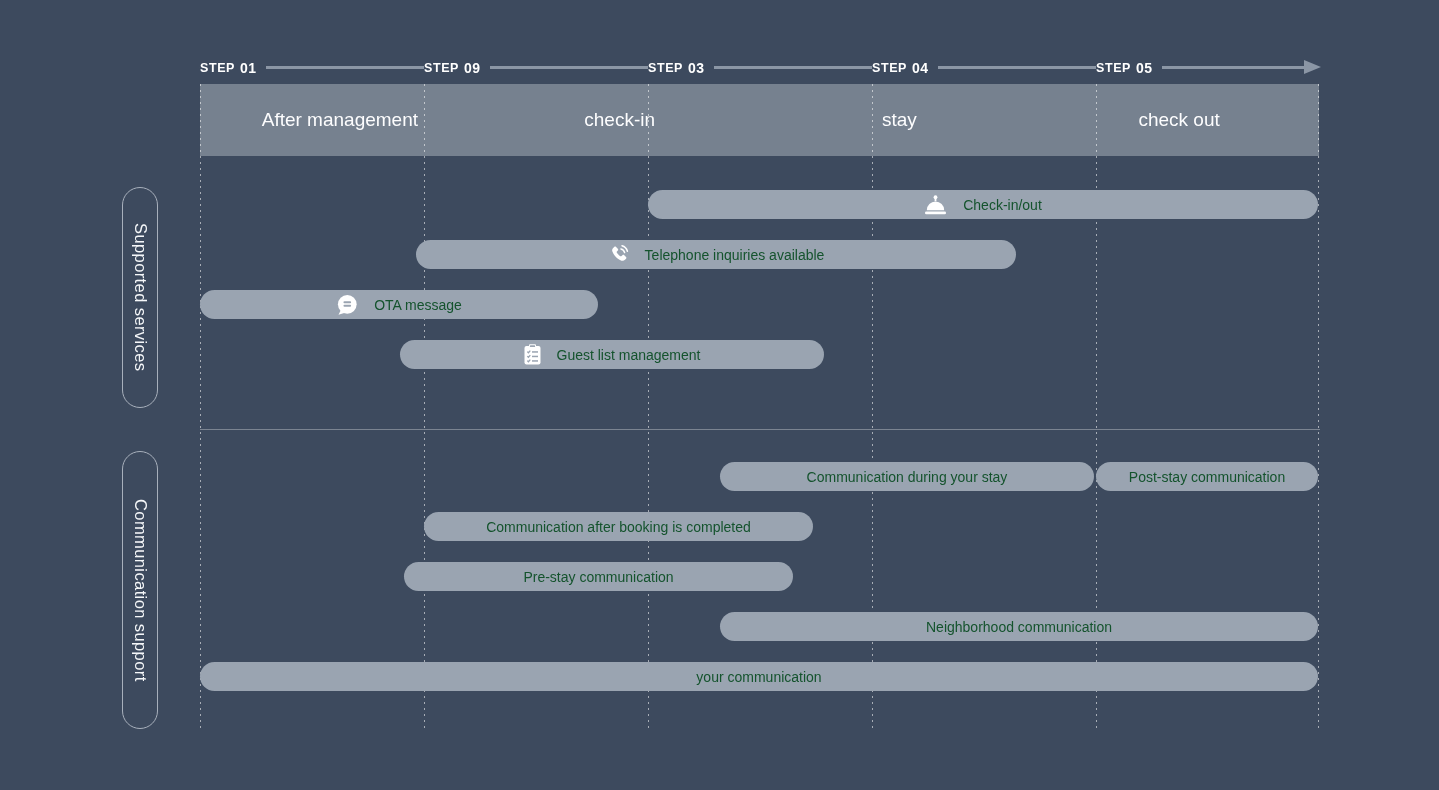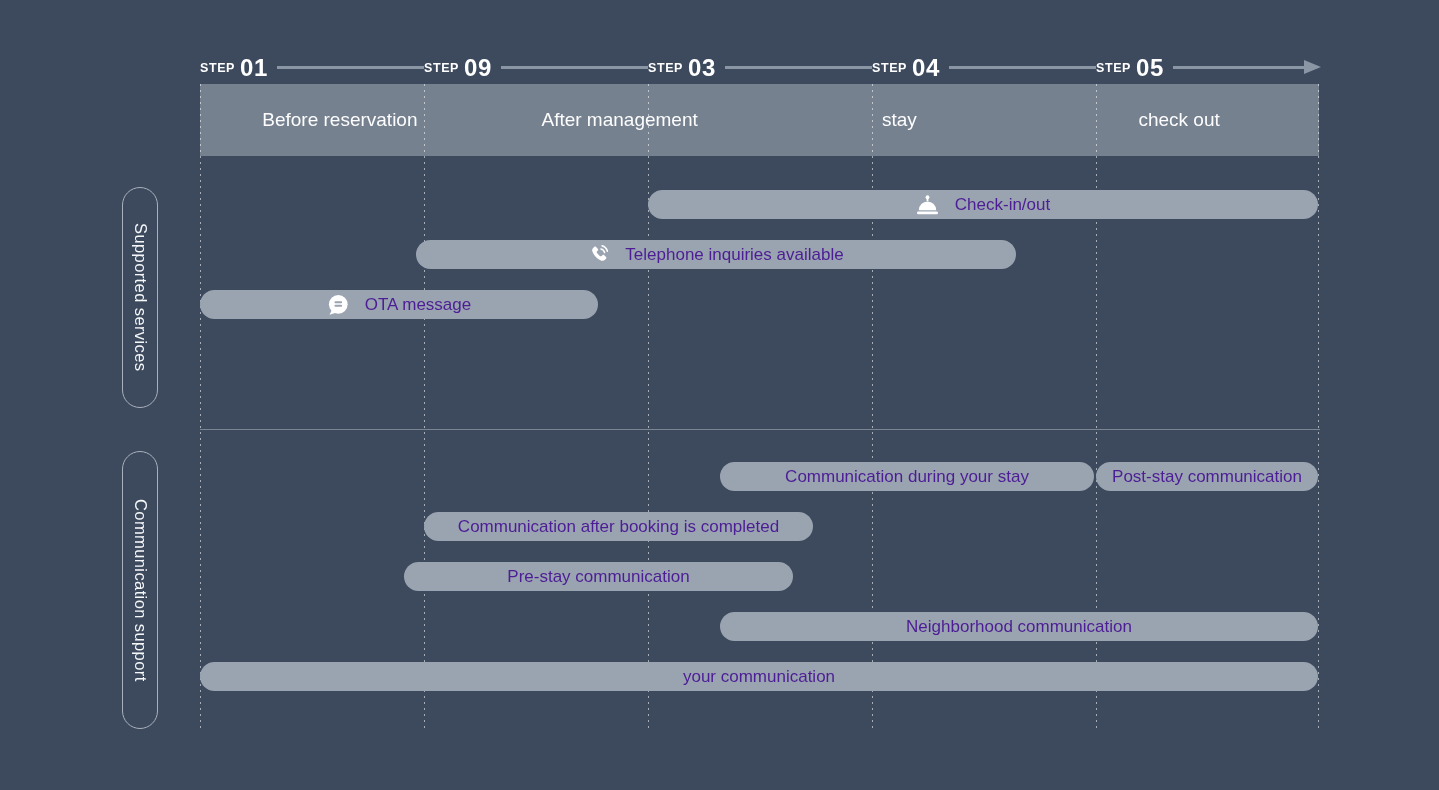--- a/index.html
+++ b/index.html
@@ -14,21 +14,21 @@
 
   
   .axis-line { position:absolute; left:200px; top:66px; width:1106px; height:3px;
     background:var(--axis,#8b96a5); border-radius:2px; }
   .axis-arrow { position:absolute; left:1304px; top:60px; width:0; height:0;
     border-top:7.5px solid transparent; border-bottom:7.5px solid transparent;
     border-left:17px solid var(--axis,#8b96a5); }
   .step-label { position:absolute; top:56px; height:24px; display:flex; align-items:center;
     gap:5px; background:var(--background,#3d4a5e); padding:0 9px 0 0; }
   .step-word { font-size:12.5px; font-weight:bold; letter-spacing:.6px; }
-  .step-num  { font-size:24px;  font-weight:bold; letter-spacing:.5px; }
+  .step-num  { font-size:14px;  font-weight:bold; letter-spacing:.5px; }
 
   
   .phase-header { position:absolute; left:200px; top:84px; width:1119px; height:72px;
     background:var(--header-band,#76818f); display:flex; }
   .phase-cell { flex:1; display:flex; align-items:center; justify-content:center;
     font-size:19px; color:#fdfdfe; }
 
   
   .vline { position:absolute; top:84px; height:646px; width:1px;
     background-image:repeating-linear-gradient(to bottom,
@@ -41,21 +41,21 @@
     border:1.5px solid var(--pill-border,#a8b0bc); border-radius:18px;
     display:flex; align-items:center; justify-content:center; }
   .pill-supported { top:187px; height:221px; }
   .pill-communication { top:451px; height:278px; }
   .side-pill span { writing-mode:vertical-rl; text-orientation:mixed;
     font-size:16.5px; letter-spacing:.4px; white-space:nowrap; color:#f5f7f9; }
 
   
   .bar { position:absolute; height:29px; background:var(--bar,#9aa4b1);
     border-radius:14.5px; display:flex; align-items:center; justify-content:center;
-    gap:16px; font-size:17px; color:#4c1d95; white-space:nowrap; }
+    gap:16px; font-size:14px; color:#14532d; white-space:nowrap; }
   .bar-icon { display:flex; align-items:center; }
   .bar-icon svg { display:block; }
 </style>
 </head>
 <body>
 
 <div class="canvas">
 
   <div class="axis-line"></div>
   <div class="axis-arrow"></div>
@@ -75,22 +75,22 @@
   <div class="step-label" style="left:872px">
     <span class="step-word">STEP</span>
       <span class="step-num">04</span>
   </div>
   <div class="step-label" style="left:1096px">
     <span class="step-word">STEP</span>
       <span class="step-num">05</span>
   </div>
 
   <div class="phase-header">
-    <div class="phase-cell">Before reservation</div>
     <div class="phase-cell">After management</div>
+    <div class="phase-cell">check-in</div>
     <div class="phase-cell">stay</div>
     <div class="phase-cell">check out</div>
   </div>
 
   <div class="vline" style="left:200px"></div>
   <div class="vline" style="left:424px"></div>
   <div class="vline" style="left:648px"></div>
   <div class="vline" style="left:872px"></div>
   <div class="vline" style="left:1096px"></div>
   <div class="vline" style="left:1318px"></div>
@@ -131,20 +131,36 @@
       <svg width="22" height="22" viewBox="0 0 23 22">
         <circle cx="11.8" cy="10.3" r="9.8" fill="#fff"></circle>
         <path d="M5 16.5 L2.6 21.2 L9.4 19.2 Z" fill="#fff"></path>
         <rect x="7.8" y="7.2" width="8" height="2" rx="1" fill="#9aa4b1"></rect>
         <rect x="7.8" y="10.8" width="8" height="2" rx="1" fill="#9aa4b1"></rect>
       </svg>
     </span>
     <span class="bar-label">OTA message</span>
   </div>
 
+  <div class="bar" style="left:400px;top:340px;width:424px">
+    <span class="bar-icon">
+      <svg width="17" height="21" viewBox="0 0 17 21">
+        <rect x="0.5" y="2" width="16" height="18.5" rx="2" fill="#fff"></rect>
+        <rect x="5" y="0.3" width="7" height="3.6" rx="1" fill="#fff"></rect>
+        <rect x="5.9" y="1.2" width="5.2" height="1.8" rx="0.6" fill="#9aa4b1"></rect>
+        <path d="M3.3 7.6 l1.1 1.1 l1.9-2.1" stroke="#9aa4b1" stroke-width="1.3" fill="none"></path>
+        <rect x="8" y="7.2" width="6" height="1.5" fill="#9aa4b1"></rect>
+        <path d="M3.3 12.1 l1.1 1.1 l1.9-2.1" stroke="#9aa4b1" stroke-width="1.3" fill="none"></path>
+        <rect x="8" y="11.7" width="6" height="1.5" fill="#9aa4b1"></rect>
+        <path d="M3.3 16.6 l1.1 1.1 l1.9-2.1" stroke="#9aa4b1" stroke-width="1.3" fill="none"></path>
+        <rect x="8" y="16.2" width="6" height="1.5" fill="#9aa4b1"></rect>
+      </svg>
+    </span>
+    <span class="bar-label">Guest list management</span>
+  </div>
 
   <div class="bar" style="left:720px;top:462px;width:374px">
     <span class="bar-label">Communication during your stay</span>
   </div>
   <div class="bar" style="left:1096px;top:462px;width:222px">
     <span class="bar-label">Post-stay communication</span>
   </div>
   <div class="bar" style="left:424px;top:512px;width:389px">
     <span class="bar-label">Communication after booking is completed</span>
   </div>

